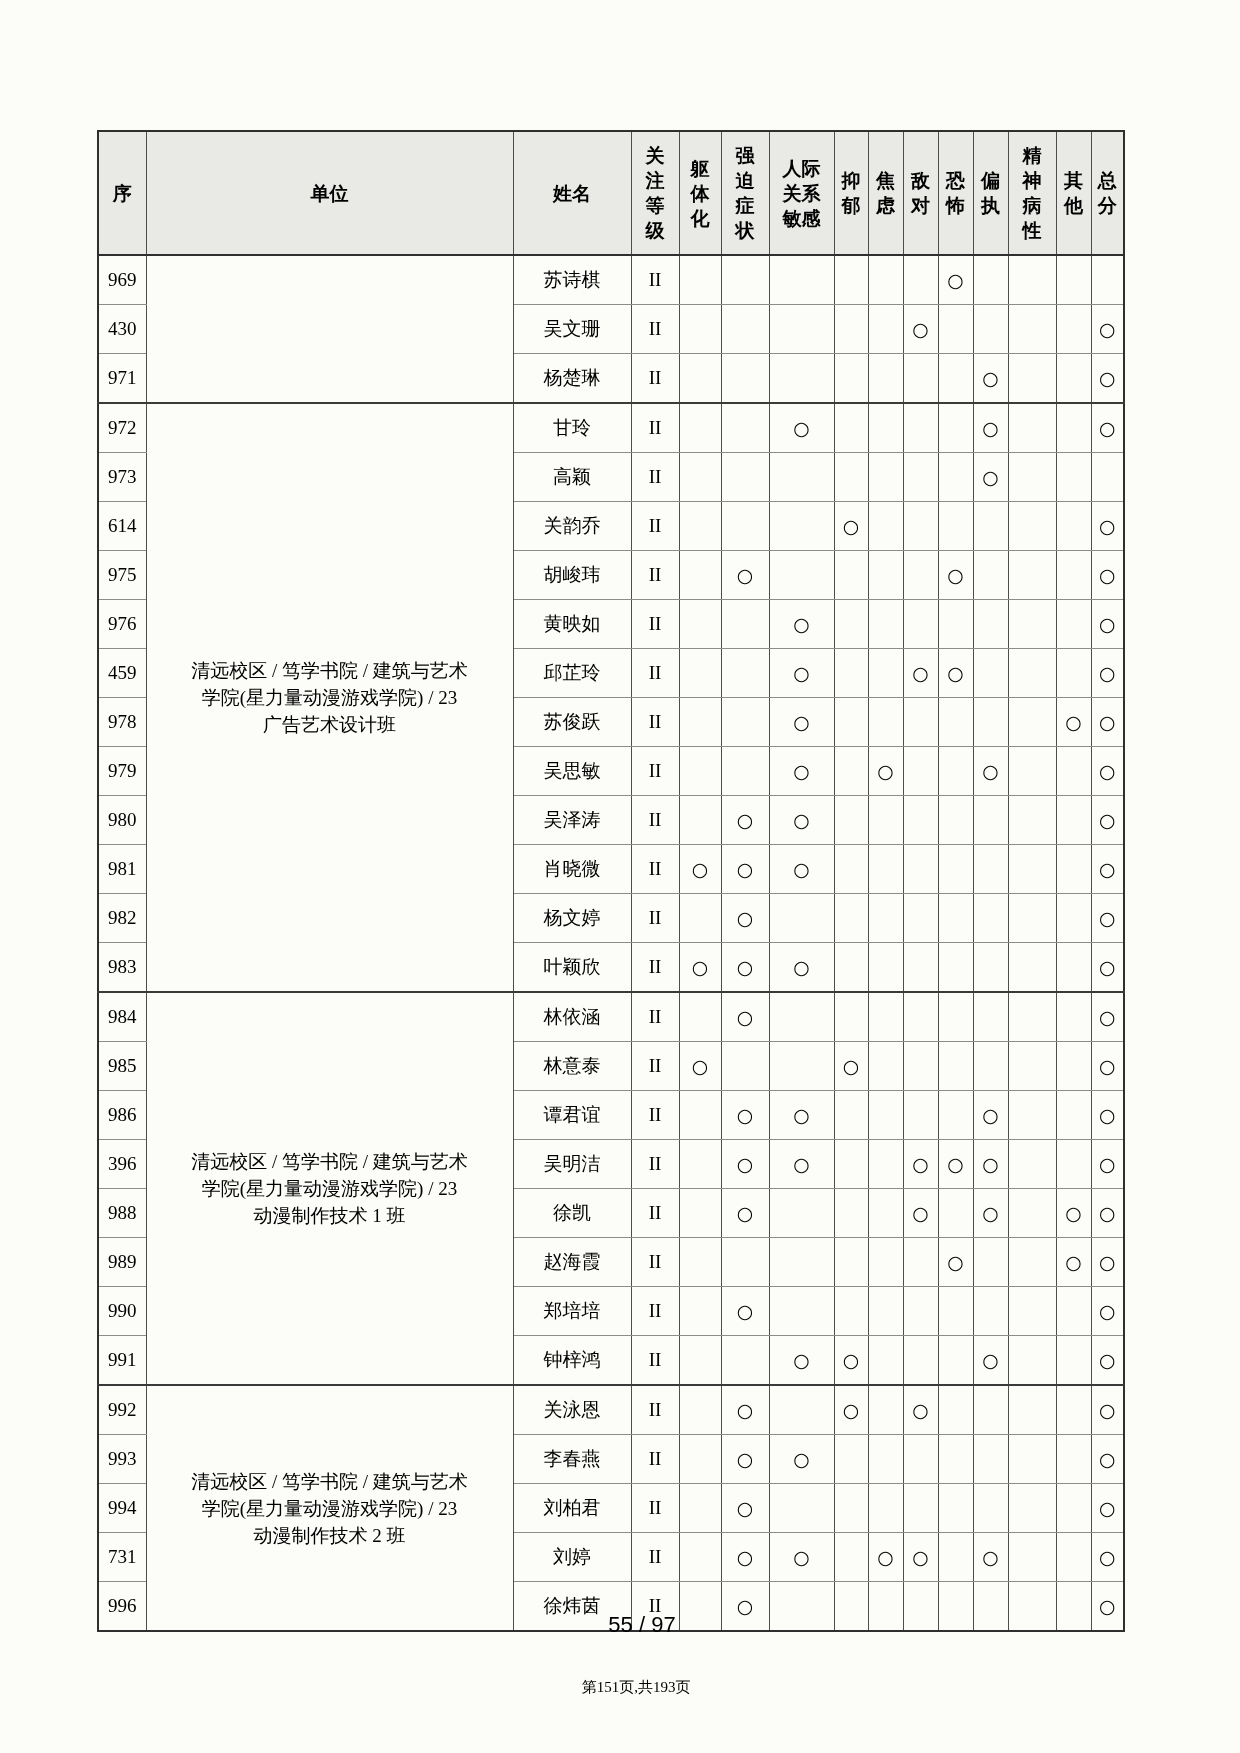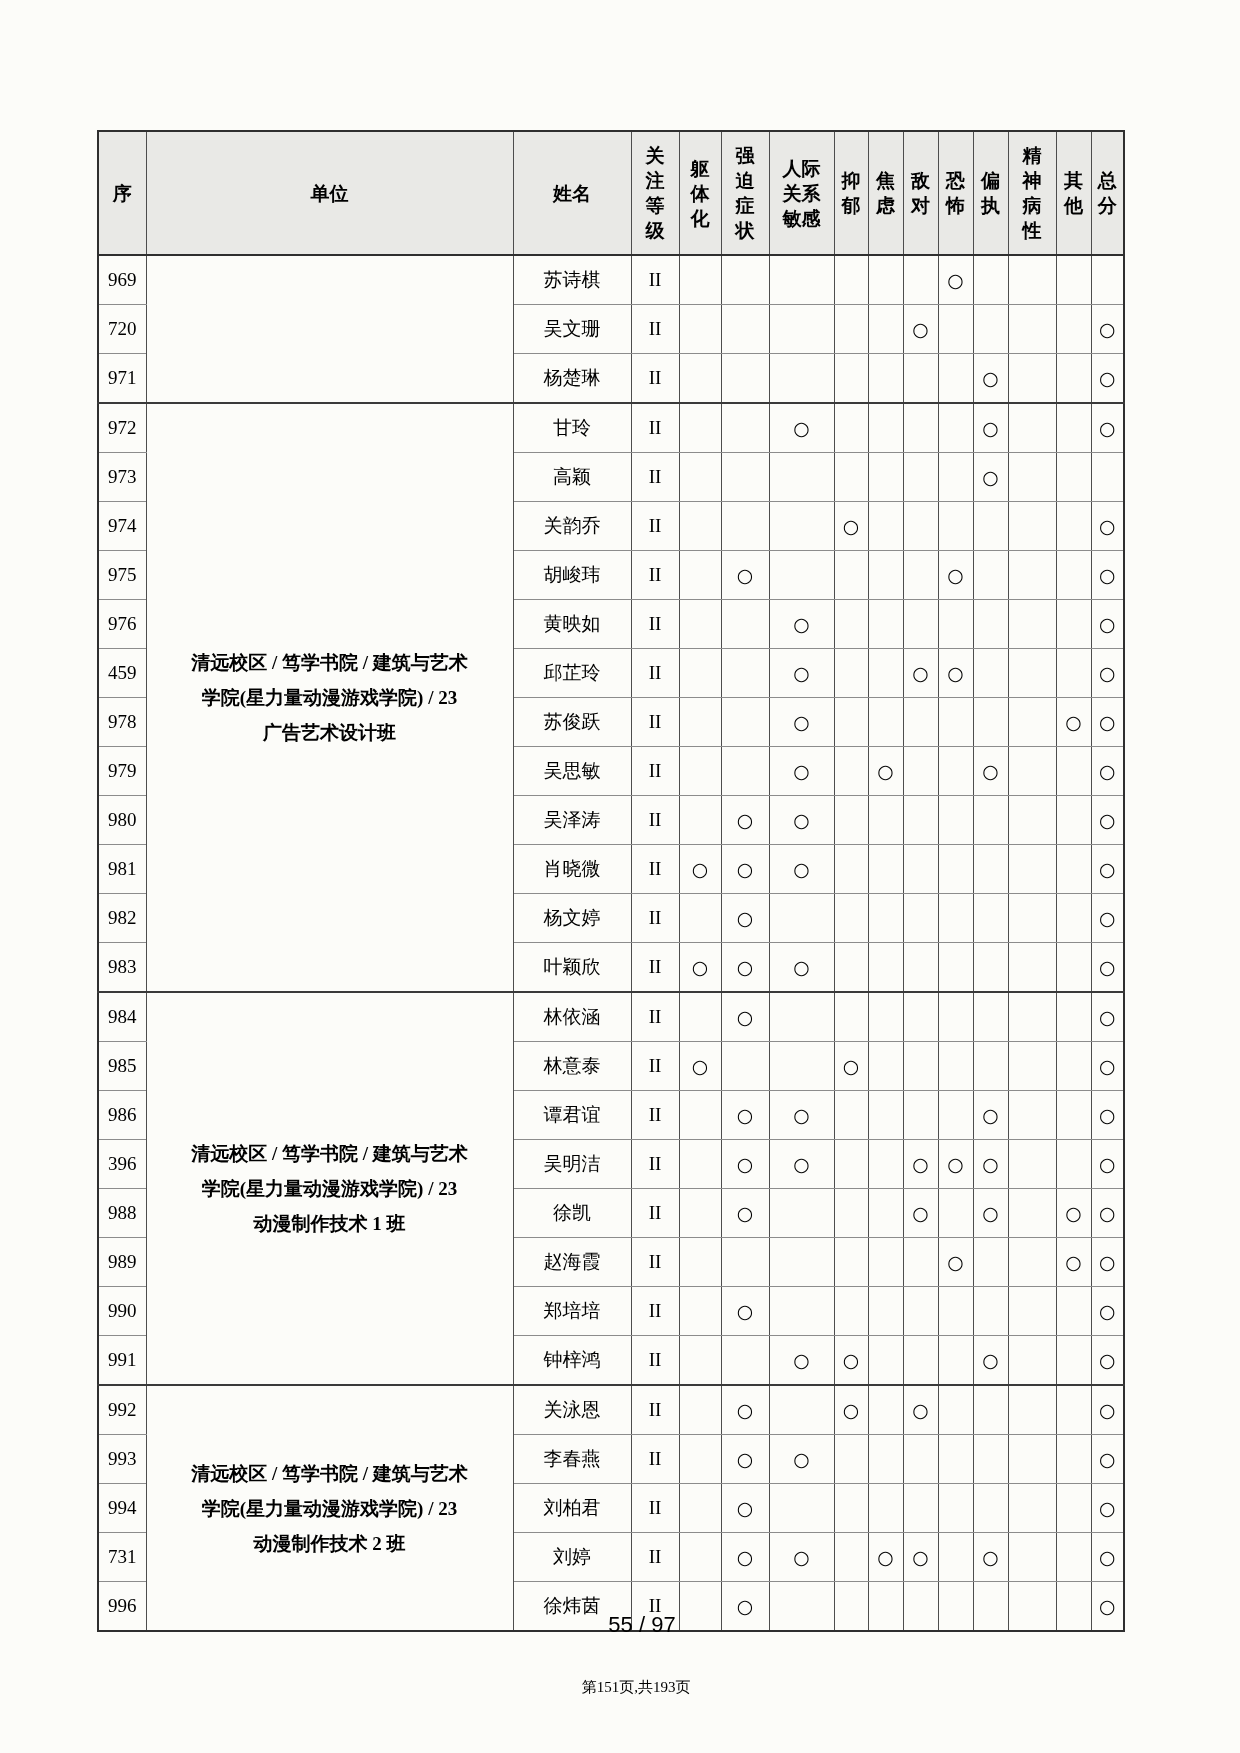--- a/index.html
+++ b/index.html
@@ -44,24 +44,23 @@
     background: transparent;
   }
   td.c-no {
     font-family: Liberation Serif, serif;
     font-size: 19px;
   }
   td.c-unit {
     text-align: left;
     padding: 0 6px;
     font-size: 19px;
-    line-height: 35px;
+    line-height: 27px;
     white-space: pre-line;
     vertical-align: middle;
-    font-weight: bold;
   }
   td.c-name { font-size: 19px; }
   td.c-level { font-size: 19px; }
   td.c-mark {
     font-family: "DejaVu Sans", sans-serif;
     font-size: 13px;
     color: #000;
   }
   tr.unit-start td { border-top: 2px solid #3a3a3a; }
   .pg-fraction {
@@ -153,21 +152,21 @@
           <td class="c-mark"></td>
           <td class="c-mark"></td>
           <td class="c-mark"></td>
           <td class="c-mark">○</td>
           <td class="c-mark"></td>
           <td class="c-mark"></td>
           <td class="c-mark"></td>
           <td class="c-mark"></td>
         </tr>
         <tr>
-          <td class="c-no">720</td>
+          <td class="c-no">430</td>
           <td class="c-name">吴文珊</td>
           <td class="c-level">II</td>
           <td class="c-mark"></td>
           <td class="c-mark"></td>
           <td class="c-mark"></td>
           <td class="c-mark"></td>
           <td class="c-mark"></td>
           <td class="c-mark">○</td>
           <td class="c-mark"></td>
           <td class="c-mark"></td>
@@ -220,21 +219,21 @@
           <td class="c-mark"></td>
           <td class="c-mark"></td>
           <td class="c-mark"></td>
           <td class="c-mark"></td>
           <td class="c-mark">○</td>
           <td class="c-mark"></td>
           <td class="c-mark"></td>
           <td class="c-mark"></td>
         </tr>
         <tr>
-          <td class="c-no">974</td>
+          <td class="c-no">614</td>
           <td class="c-name">关韵乔</td>
           <td class="c-level">II</td>
           <td class="c-mark"></td>
           <td class="c-mark"></td>
           <td class="c-mark"></td>
           <td class="c-mark">○</td>
           <td class="c-mark"></td>
           <td class="c-mark"></td>
           <td class="c-mark"></td>
           <td class="c-mark"></td>

